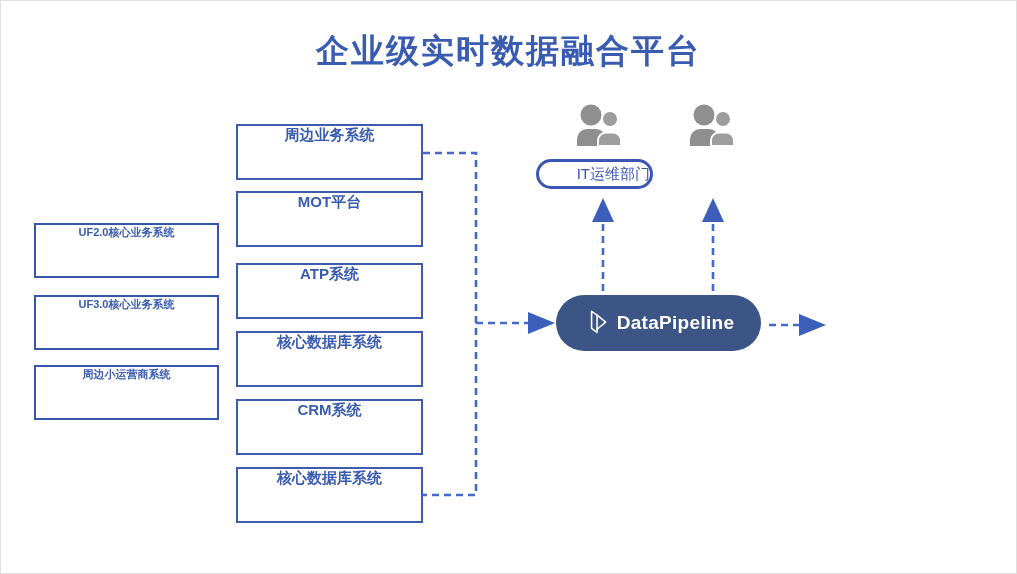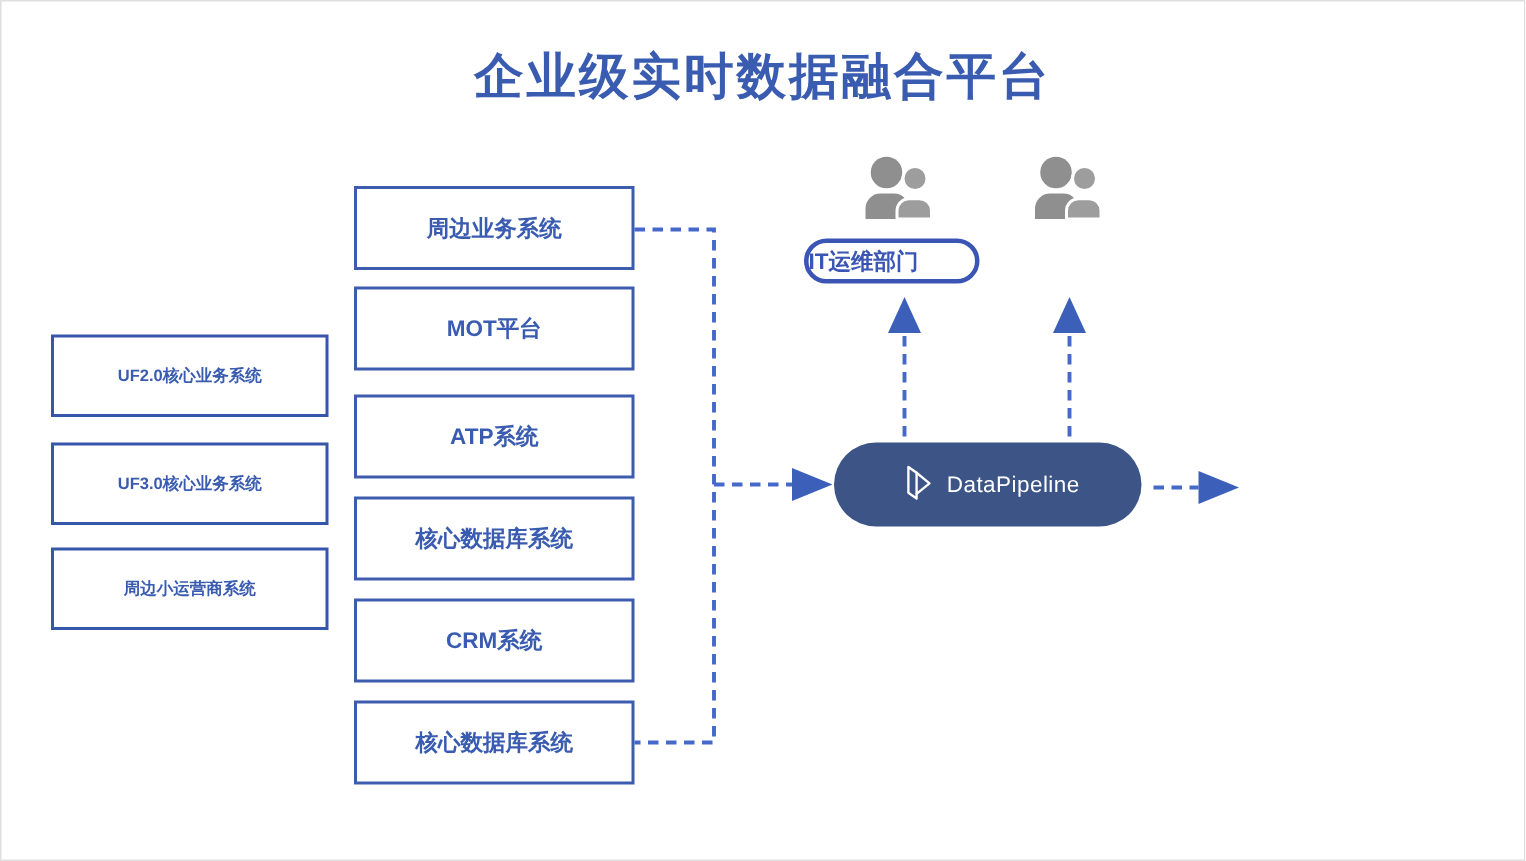--- a/index.html
+++ b/index.html
@@ -16,46 +16,46 @@
   body{font-family:"Liberation Sans","DejaVu Sans",sans-serif;}
   .stage{
     position:relative;width:1017px;height:574px;overflow:hidden;
     background:var(--background);border:1px solid var(--frame-border);
   }
   .title{
     position:absolute;top:28px;left:0;width:100%;text-align:center;
     font-size:33px;font-weight:700;color:var(--title-text);letter-spacing:2px;
   }
   .box{
-    position:absolute;display:flex;align-items:center;justify-content:center;
+    position:absolute;display:flex;align-items:flex-start;justify-content:center;
     font-weight:700;color:var(--box-text);background:transparent;
   }
   .left-box{left:33px;width:185px;height:55px;border:2.5px solid var(--left-box-border);font-size:11px;}
   .mid-box{left:235px;width:187px;height:56px;border:2.5px solid var(--box-border);font-size:15px;}
   .lb-0{top:222px;} .lb-1{top:294px;} .lb-2{top:364px;}
   .mb-0{top:123px;} .mb-1{top:190px;} .mb-2{top:262px;}
   .mb-3{top:330px;} .mb-4{top:398px;} .mb-5{top:466px;}
   .overlay{position:absolute;left:0;top:0;width:1017px;height:574px;pointer-events:none;}
   .dash{fill:none;stroke:var(--arrow);stroke-width:2.6;stroke-dasharray:7 5;}
   .head{fill:var(--arrowhead);stroke:none;}
   .people{position:absolute;width:52px;height:42px;}
   .pp-0{left:573px;top:103px;} .pp-1{left:686px;top:103px;}
   .person-back{fill:var(--person-gray);}
   .person-front{fill:var(--person-gray-light);stroke:#FFFFFF;stroke-width:2;}
   .role-pill{
     position:absolute;top:158px;height:30px;border:3px solid var(--role-border);
-    border-radius:16px;display:flex;align-items:center;justify-content:flex-start;
-    font-size:15px;font-weight:700;color:var(--role-text);background:transparent;
+    border-radius:16px;display:flex;align-items:center;justify-content:flex-end;
+    font-size:15px;font-weight:400;color:var(--role-text);background:transparent;
   }
   .role-0{left:535px;width:117px;} .role-1{left:662px;width:102px;}
   .platform{
     position:absolute;left:555px;top:294px;width:205px;height:56px;border-radius:28px;
     background:var(--platform-bg);display:flex;align-items:center;justify-content:center;gap:9px;
   }
-  .platform-name{color:var(--platform-text);font-size:15px;font-weight:400;letter-spacing:.3px;}
+  .platform-name{color:var(--platform-text);font-size:19px;font-weight:700;letter-spacing:.3px;}
   .dp-logo{width:25px;height:30px;}
   .dp-logo path{fill:none;stroke:#FFFFFF;stroke-width:2;stroke-linejoin:round;stroke-linecap:round;}
   .downstream{
     position:absolute;left:828px;top:308px;width:156px;height:37px;
     border:3px solid var(--downstream-border);display:flex;align-items:center;justify-content:center;
     font-size:16px;font-weight:700;color:var(--downstream-text);
   }
 </style>
 </head>
 <body>

